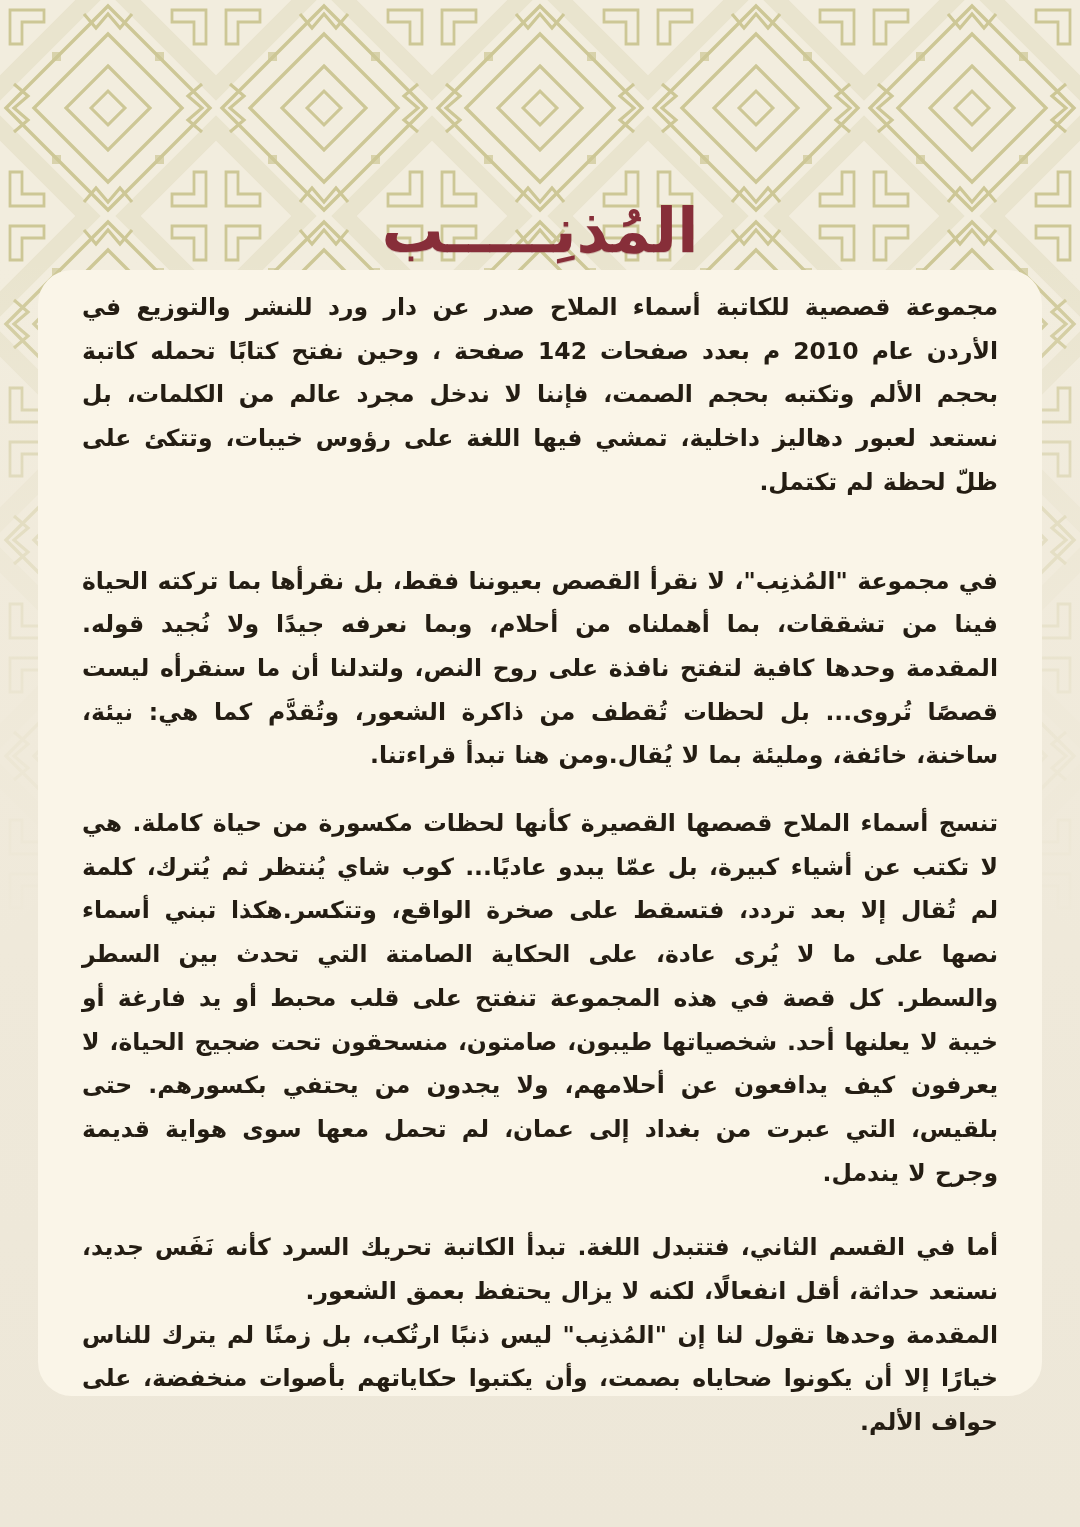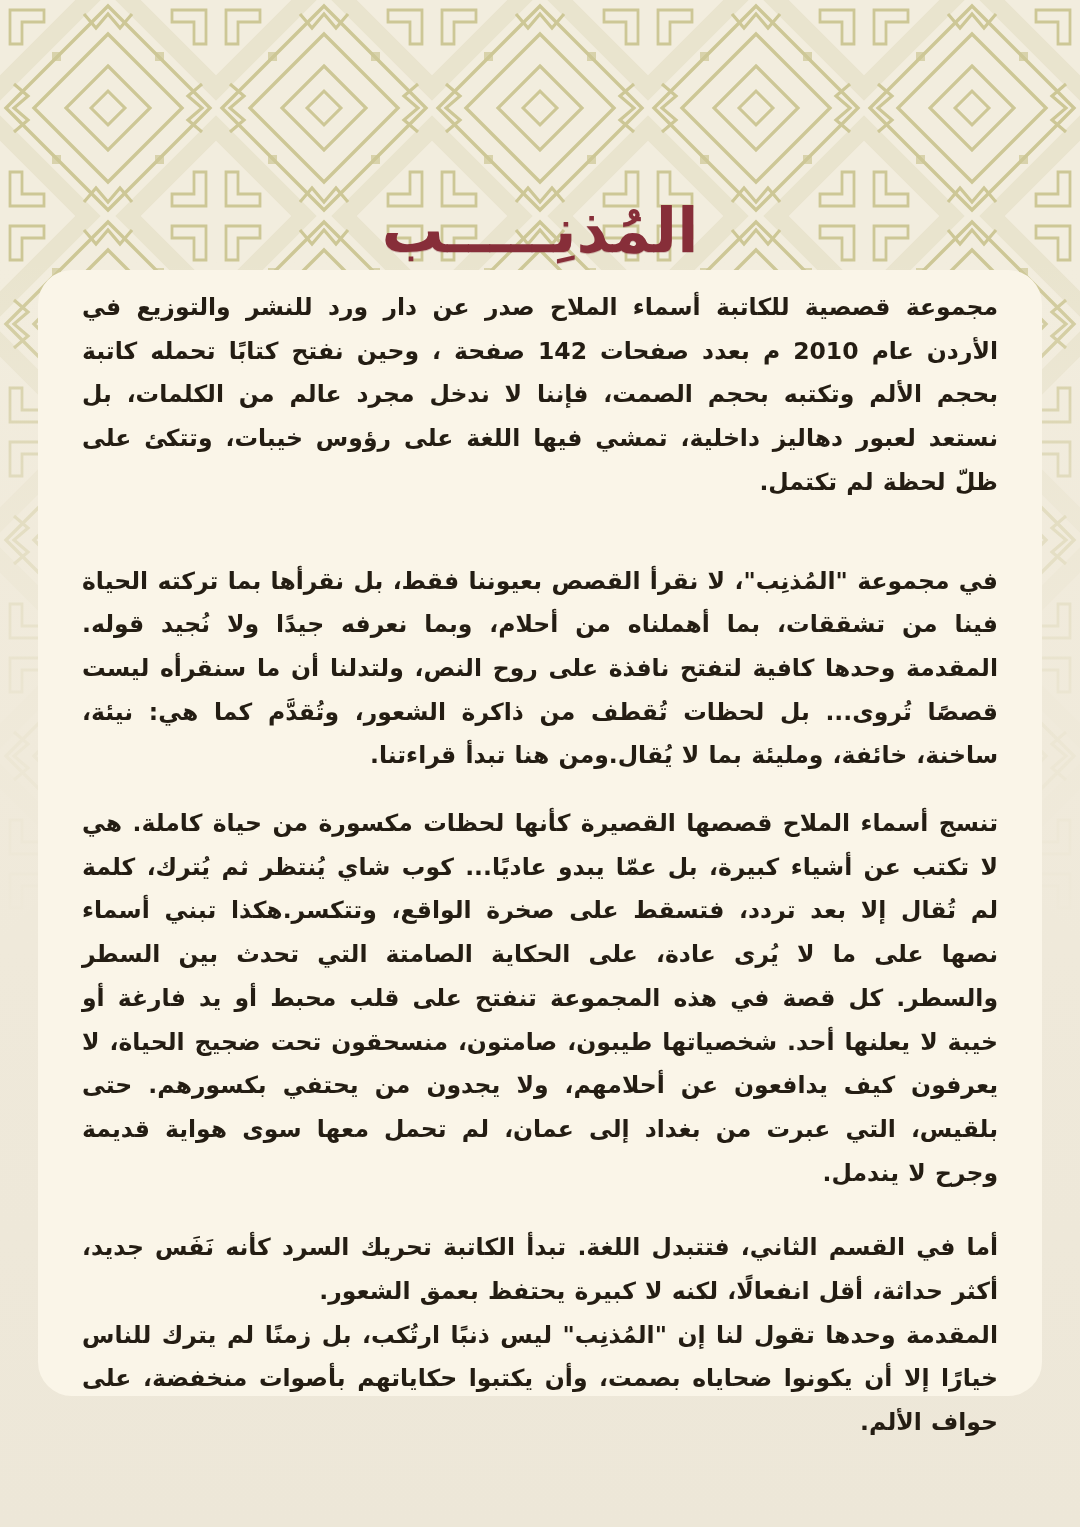--- a/index.html
+++ b/index.html
@@ -112,16 +112,16 @@
   </svg>
 </div>
 
 <h1 class="page-title">المُذنِـــــب</h1>
 
 <main class="content-panel">
   <div class="body-text">
     <p class="gap-xl">مجموعة قصصية للكاتبة  أسماء الملاح صدر عن دار ورد للنشر والتوزيع في الأردن  عام 2010 م بعدد صفحات 142 صفحة ، وحين نفتح كتابًا تحمله كاتبة بحجم الألم وتكتبه بحجم الصمت، فإننا لا ندخل مجرد عالم من الكلمات، بل نستعد لعبور دهاليز داخلية، تمشي فيها اللغة على رؤوس خيبات، وتتكئ على ظلّ لحظة لم تكتمل.</p>
     <p class="gap-md">في مجموعة "المُذنِب"، لا نقرأ القصص بعيوننا فقط، بل نقرأها بما تركته الحياة فينا من تشققات، بما أهملناه من أحلام، وبما نعرفه جيدًا ولا نُجيد قوله. المقدمة وحدها كافية لتفتح نافذة على روح النص، ولتدلنا أن ما سنقرأه ليست قصصًا تُروى... بل لحظات تُقطف من ذاكرة الشعور، وتُقدَّم كما هي: نيئة، ساخنة، خائفة، ومليئة بما لا يُقال.ومن هنا تبدأ قراءتنا.</p>
     <p class="gap-lg">تنسج أسماء الملاح قصصها القصيرة كأنها لحظات مكسورة من حياة كاملة. هي لا تكتب عن أشياء كبيرة، بل عمّا يبدو عاديًا... كوب شاي يُنتظر ثم يُترك، كلمة لم تُقال إلا بعد تردد، فتسقط على صخرة الواقع، وتتكسر.هكذا تبني أسماء نصها على ما لا يُرى عادة، على الحكاية الصامتة التي تحدث بين السطر والسطر. كل قصة في هذه المجموعة تنفتح على قلب محبط أو يد فارغة أو خيبة لا يعلنها أحد. شخصياتها طيبون، صامتون، منسحقون تحت ضجيج الحياة، لا يعرفون كيف يدافعون عن أحلامهم، ولا يجدون من يحتفي بكسورهم. حتى بلقيس، التي عبرت من بغداد إلى عمان، لم تحمل معها سوى هواية قديمة وجرح لا يندمل.</p>
-    <p class="gap-0">أما في القسم الثاني، فتتبدل اللغة. تبدأ الكاتبة تحريك السرد كأنه نَفَس جديد، أكثر حداثة، أقل انفعالًا، لكنه لا كبيرة يحتفظ بعمق الشعور.</p>
+    <p class="gap-0">أما في القسم الثاني، فتتبدل اللغة. تبدأ الكاتبة تحريك السرد كأنه نَفَس جديد، نستعد حداثة، أقل انفعالًا، لكنه لا يزال يحتفظ بعمق الشعور.</p>
     <p class="gap-0">المقدمة وحدها تقول لنا إن "المُذنِب" ليس ذنبًا ارتُكب، بل زمنًا لم يترك للناس خيارًا إلا أن يكونوا ضحاياه بصمت، وأن يكتبوا حكاياتهم بأصوات منخفضة، على حواف الألم.</p>
   </div>
 </main>
 
 </body></html>

